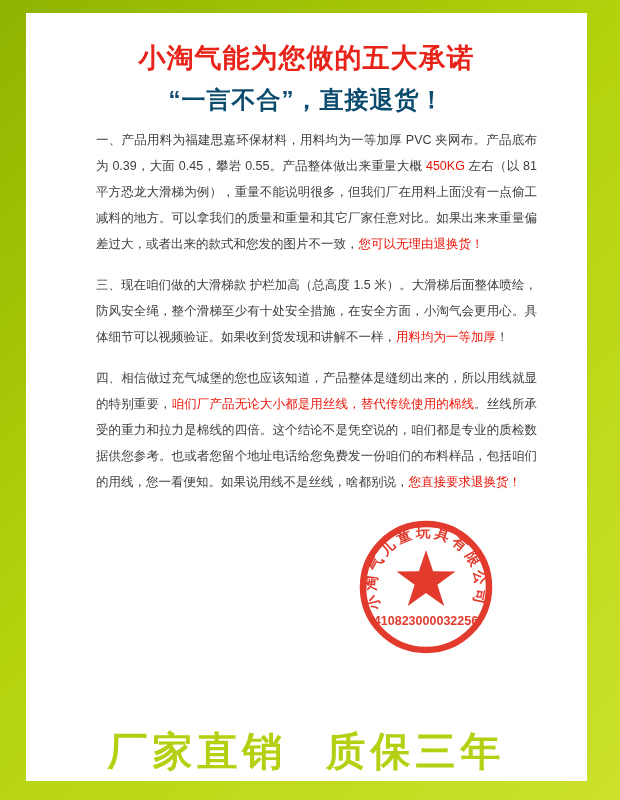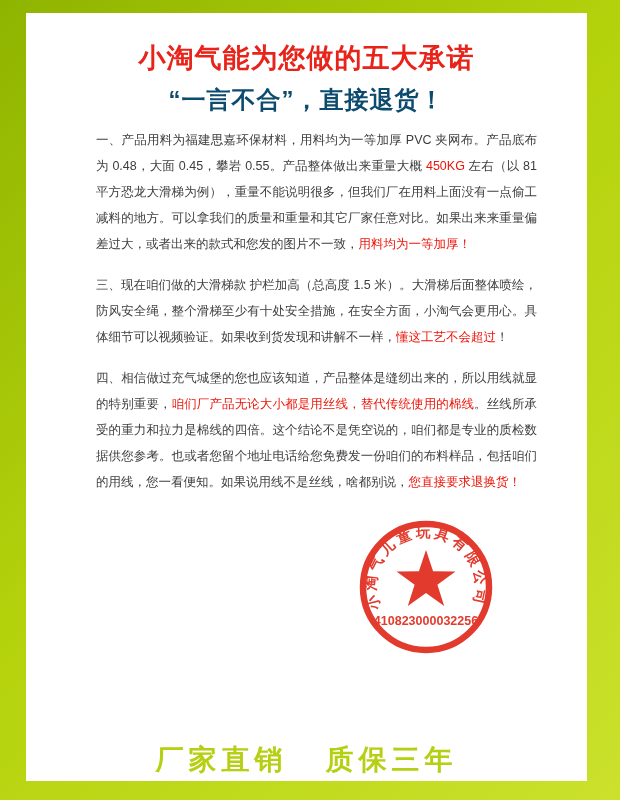--- a/index.html
+++ b/index.html
@@ -51,40 +51,40 @@
     left: 326px; top: 500px;
     width: 148px; height: 148px;
     mix-blend-mode: multiply;
     opacity: 0.93;
   }
   .stamp svg { width: 100%; height: 100%; }
   .footer {
     position: absolute;
     left: 0; right: 0; bottom: 2px;
     text-align: center;
-    font-size: 28px;
+    font-size: 40px;
     font-weight: bold;
     color: #b5d012;
     letter-spacing: 5px;
     white-space: nowrap;
   }
   .footer .gap { display: inline-block; width: 38px; }
 </style>
 </head>
 <body>
 
 <div class="frame">
   <div class="page">
 
     <div class="title">小淘气能为您做的五大承诺</div>
     <div class="subtitle">“一言不合”，直接退货！</div>
 
     <div class="content">
-      <p class="promise"><span>一、产品用料为福建思嘉环保材料，用料均为一等加厚 PVC 夹网布。产品底布为 0.48，大面 0.45，攀岩 0.55。产品整体做出来重量大概 </span><span class="seg-red">450KG</span><span> 左右（以 81 平方恐龙大滑梯为例），重量不能说明很多，但我们厂在用料上面没有一点偷工减料的地方。可以拿我们的质量和重量和其它厂家任意对比。如果出来来重量偏差过大，或者出来的款式和您发的图片不一致，</span><span class="seg-red">用料均为一等加厚！</span></p>
-      <p class="promise"><span>三、现在咱们做的大滑梯款 护栏加高（总高度 1.5 米）。大滑梯后面整体喷绘，防风安全绳，整个滑梯至少有十处安全措施，在安全方面，小淘气会更用心。具体细节可以视频验证。如果收到货发现和讲解不一样，</span><span class="seg-red">懂这工艺不会超过</span><span>！</span></p>
+      <p class="promise"><span>一、产品用料为福建思嘉环保材料，用料均为一等加厚 PVC 夹网布。产品底布为 0.39，大面 0.45，攀岩 0.55。产品整体做出来重量大概 </span><span class="seg-red">450KG</span><span> 左右（以 81 平方恐龙大滑梯为例），重量不能说明很多，但我们厂在用料上面没有一点偷工减料的地方。可以拿我们的质量和重量和其它厂家任意对比。如果出来来重量偏差过大，或者出来的款式和您发的图片不一致，</span><span class="seg-red">您可以无理由退换货！</span></p>
+      <p class="promise"><span>三、现在咱们做的大滑梯款 护栏加高（总高度 1.5 米）。大滑梯后面整体喷绘，防风安全绳，整个滑梯至少有十处安全措施，在安全方面，小淘气会更用心。具体细节可以视频验证。如果收到货发现和讲解不一样，</span><span class="seg-red">用料均为一等加厚</span><span>！</span></p>
       <p class="promise"><span>四、相信做过充气城堡的您也应该知道，产品整体是缝纫出来的，所以用线就显的特别重要，</span><span class="seg-red">咱们厂产品无论大小都是用丝线，替代传统使用的棉线</span><span>。丝线所承受的重力和拉力是棉线的四倍。这个结论不是凭空说的，咱们都是专业的质检数据供您参考。也或者您留个地址电话给您免费发一份咱们的布料样品，包括咱们的用线，您一看便知。如果说用线不是丝线，啥都别说，</span><span class="seg-red">您直接要求退换货！</span></p>
     </div>
 
     <div class="stamp">
       <svg viewBox="0 0 148 148" xmlns="http://www.w3.org/2000/svg">
         <circle cx="74" cy="74" r="63" fill="none" stroke="#e02b1d" stroke-width="6.5"></circle>
         <path id="seal-arc" d="M 28.7 95.1 A 50 50 0 1 1 119.3 95.1" fill="none"></path>
         <text font-size="14.5" font-weight="bold" fill="#e02b1d" letter-spacing="3.5" font-family="Liberation Sans, sans-serif">
           <textPath href="#seal-arc" startOffset="0">小淘气儿童玩具有限公司</textPath>
         </text>

